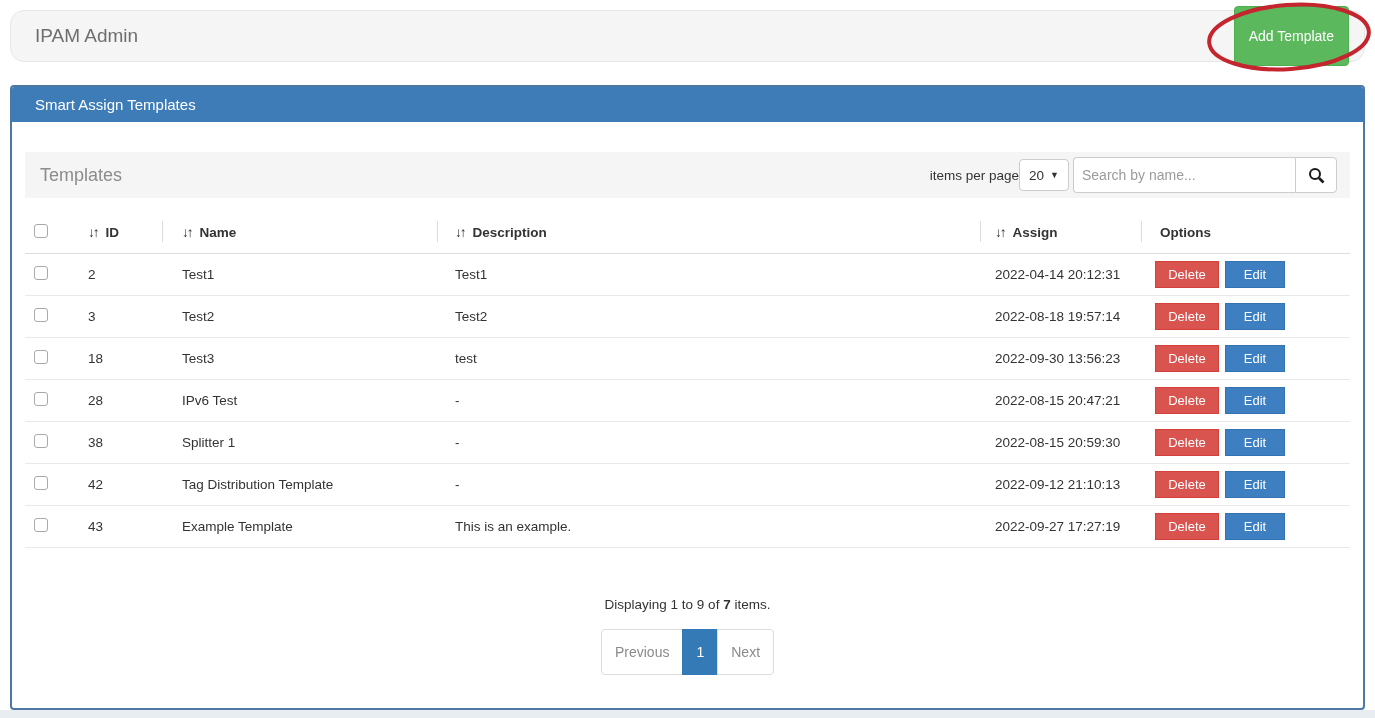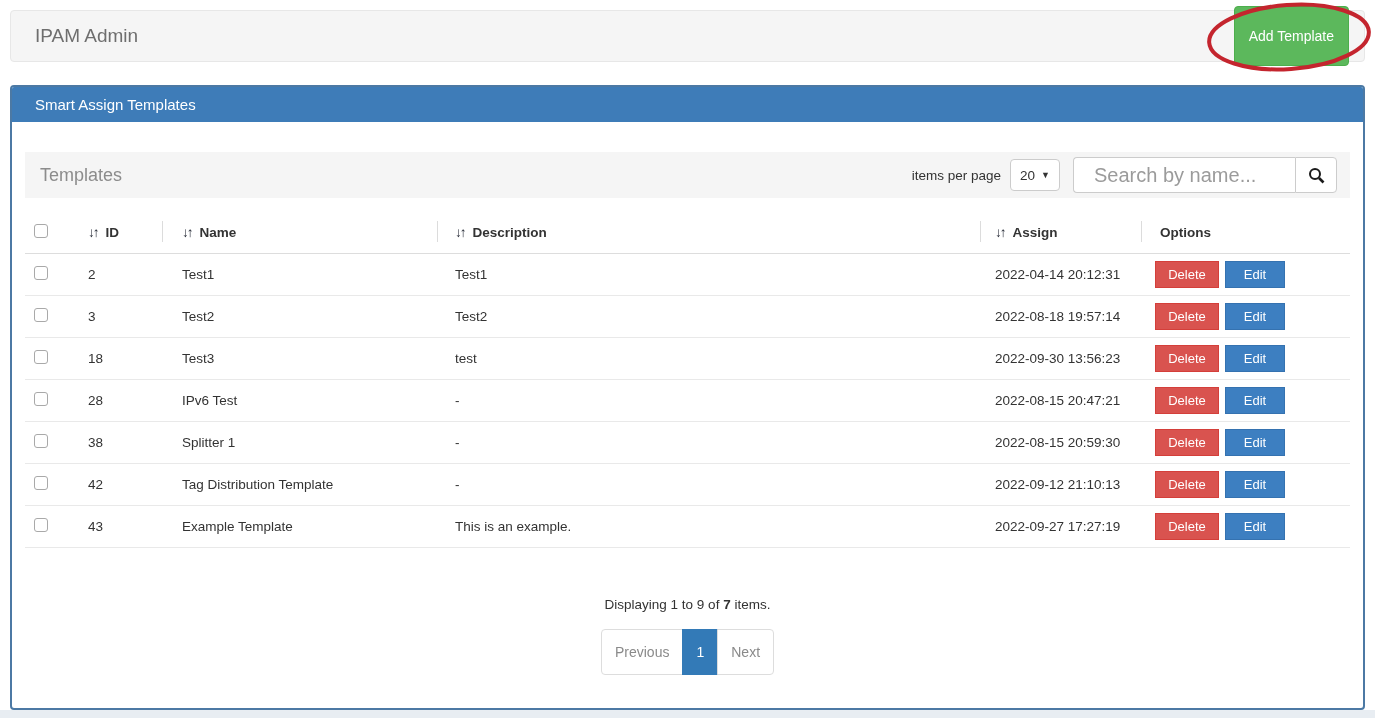--- a/index.html
+++ b/index.html
@@ -7,21 +7,21 @@
   body {
     font-family: "Liberation Sans", sans-serif;
     background: #e8edf2;
     overflow: hidden;
   }
   .page-wrap { width:1375px; height:710px; background:#ffffff; position:relative; }
 
   
   .topbar {
     position:absolute; left:10px; top:10px; width:1355px; height:52px;
-    background:#f5f5f5; border:1px solid #e7e7e7; border-radius:4px;
+    background:#f5f5f5; border:1px solid #e7e7e7; border-radius:14px;
     display:flex; align-items:center; padding:0 15px 0 24px;
   }
   .topbar-title { font-size:19px; color:#6e6e6e; }
   .add-btn {
     margin-left:auto; background:#5cb85c; border:1px solid #4cae4c; color:#fff;
     font-size:14px; padding:21px 14px; border-radius:4px; cursor:pointer;
     font-family:"Liberation Sans", sans-serif;
   }
   .annotation-svg { position:absolute; left:1203px; top:0px; width:172px; height:76px; pointer-events:none; }
 
@@ -35,32 +35,32 @@
     display:flex; align-items:center; padding:0 23px;
   }
   .panel-body { padding:30px 13px 0; }
 
   
   .toolbar {
     background:#f5f5f5; height:46px; display:flex; align-items:center;
     padding:0 13px 0 15px;
   }
   .toolbar-title { font-size:18px; color:#8c8c8c; }
-  .toolbar-right { margin-left:auto; display:flex; align-items:center; gap:9px; }
+  .toolbar-right { margin-left:auto; display:flex; align-items:center; gap:0; }
   .ipp-label { font-size:13.5px; color:#333; }
   .ipp-select {
     width:50px; height:32px; background:#fff; border:1px solid #ccc; border-radius:4px;
     display:flex; align-items:center; justify-content:center; gap:6px;
     font-size:13.5px; color:#333; cursor:pointer;
   }
   .caret { font-size:9px; color:#333; line-height:1; }
   .search-group { display:flex; margin-left:4px; }
   .search-input {
     width:222px; height:36px; border:1px solid #ccc; border-right:none;
-    border-radius:4px 0 0 4px; padding:0 20px; font-size:20px; color:#333;
+    border-radius:4px 0 0 4px; padding:0 8px; font-size:14px; color:#333;
     font-family:"Liberation Sans", sans-serif; outline:none; background:#fff;
   }
   .search-input::placeholder { color:#9b9b9b; }
   .search-btn {
     width:42px; height:36px; background:#fff; border:1px solid #ccc;
     border-radius:0 4px 4px 0; display:flex; align-items:center; justify-content:center;
     cursor:pointer;
   }
 
   

